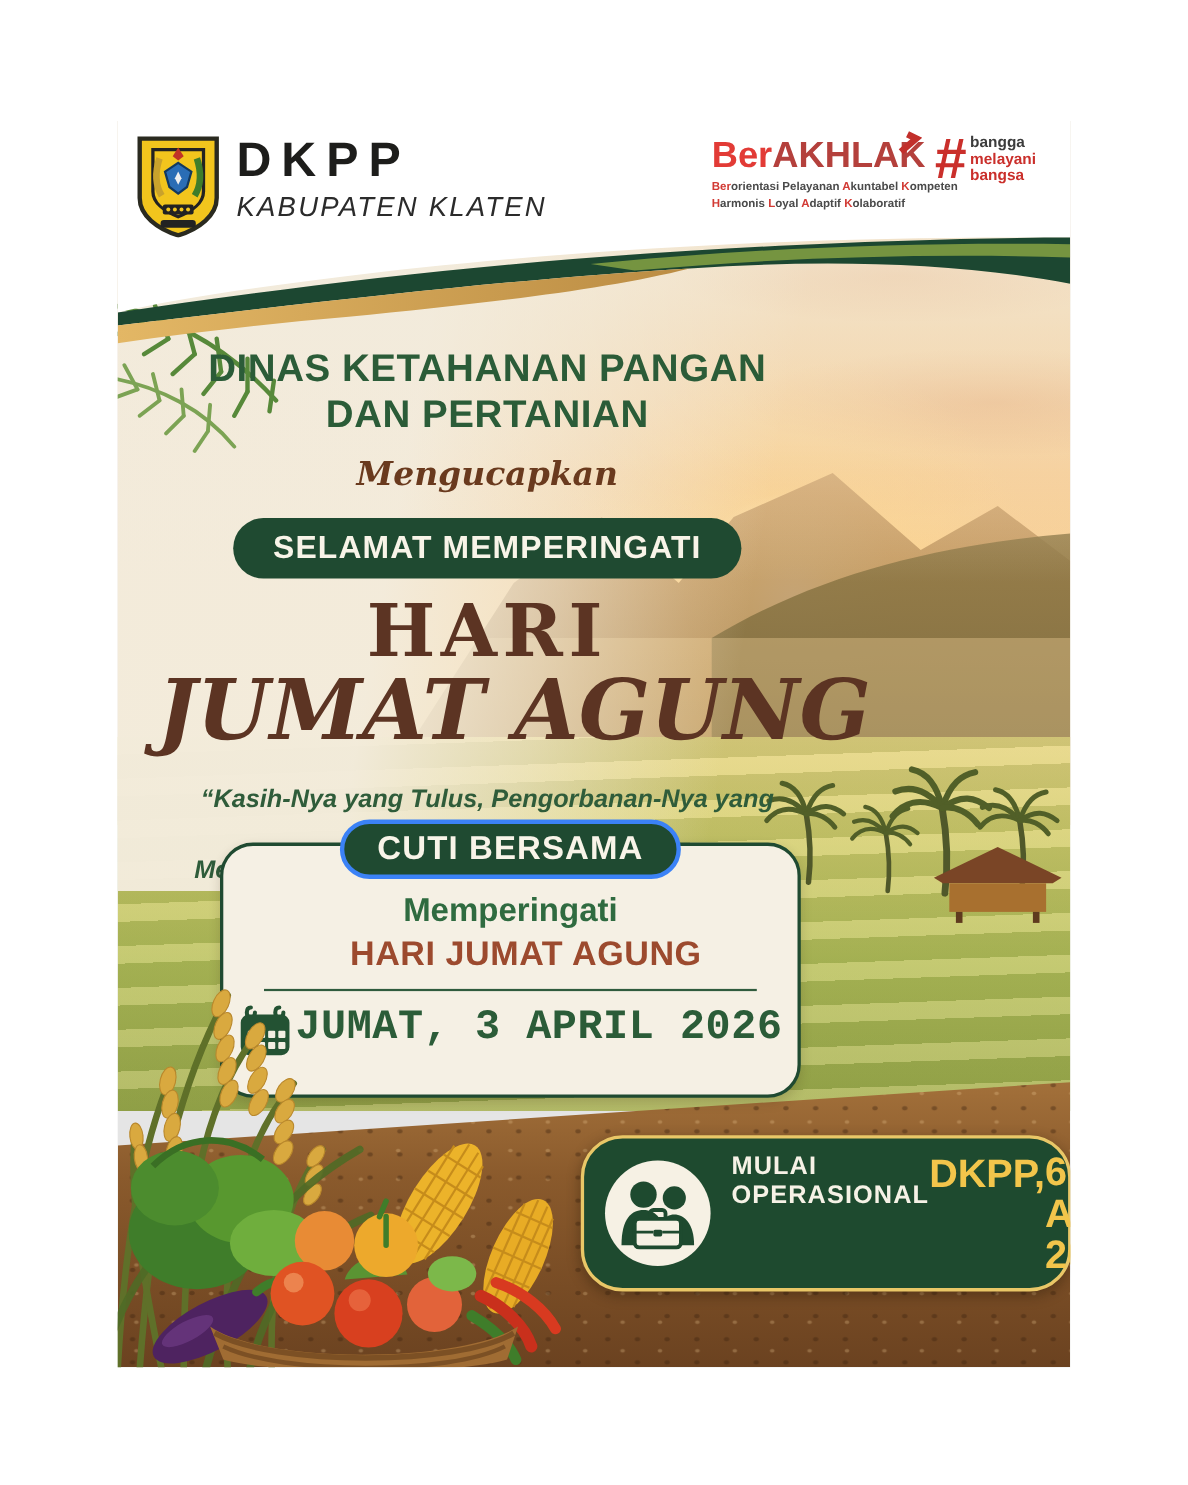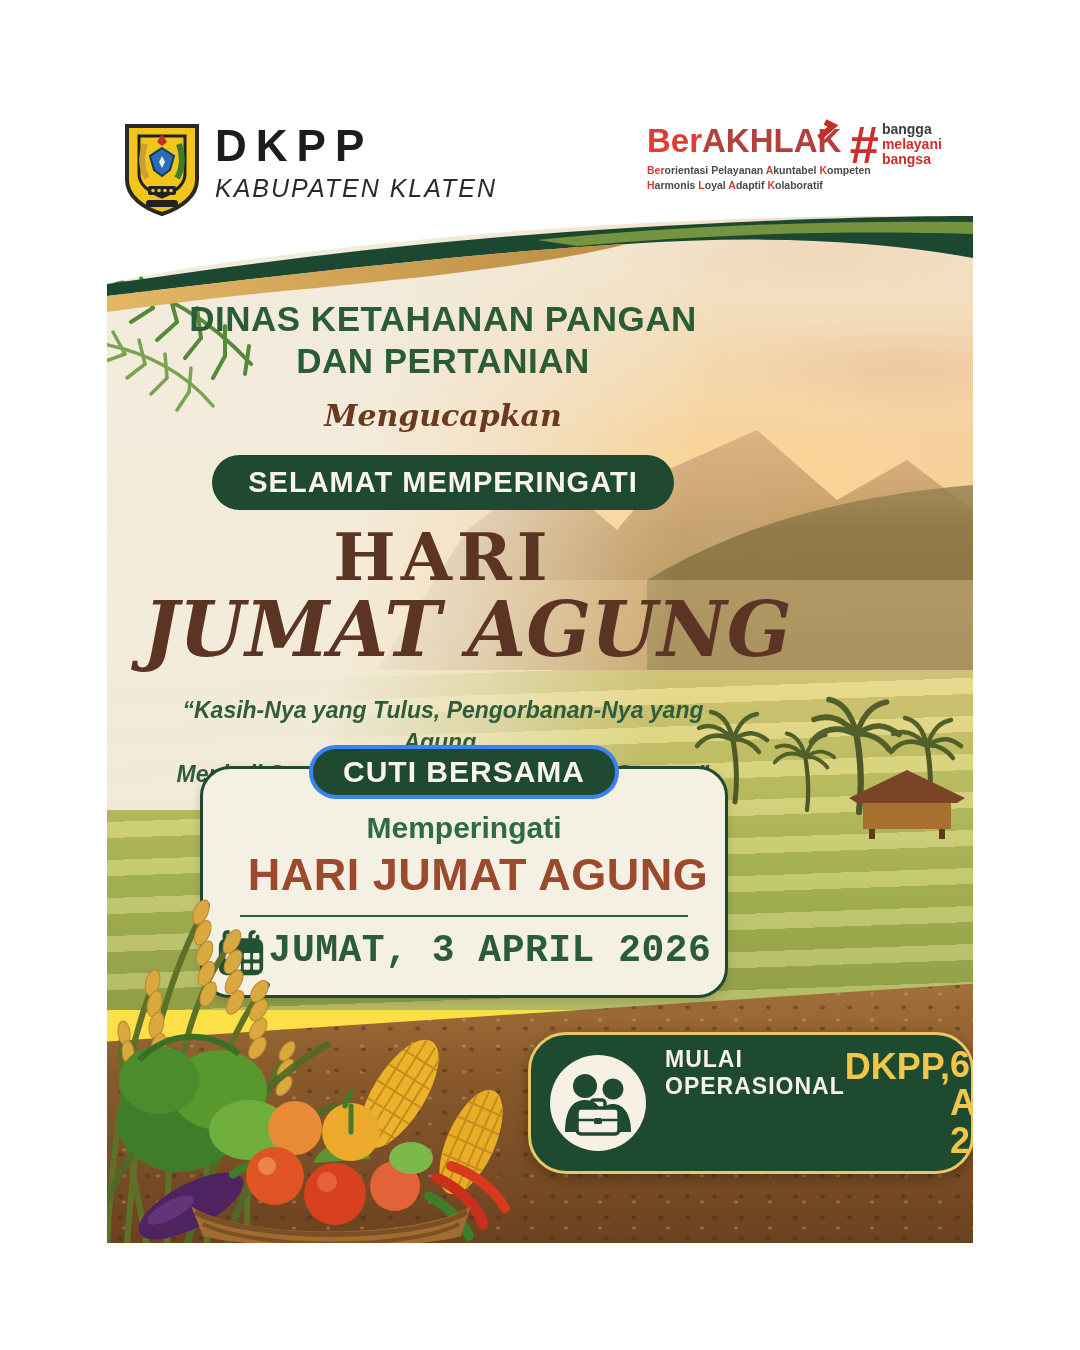--- a/index.html
+++ b/index.html
@@ -1,17 +1,17 @@
 <!DOCTYPE html>
 <html><head>
 <meta charset="utf-8">
 <style>
   html,body{margin:0;padding:0;}
   body{width:1080px;height:1350px;background:#ffffff;font-family:"Liberation Sans",sans-serif;position:relative;overflow:hidden;}
-  .poster{position:absolute;left:107px;top:110px;width:866px;height:1133px;background:#fde047;overflow:hidden;}
+  .poster{position:absolute;left:107px;top:110px;width:866px;height:1133px;background:#e5e5e5;overflow:hidden;}
 
   
   .sky{position:absolute;left:0;top:0;width:100%;height:640px;z-index:0;
     background:
       radial-gradient(circle at 71% 68%, #fffdf0 0%, #ffeebc 5%, rgba(252,212,140,.65) 13%, rgba(250,204,136,0) 30%),
       radial-gradient(ellipse 300px 60px at 82% 22%, rgba(225,148,88,.45), transparent 70%),
       radial-gradient(ellipse 260px 54px at 58% 12%, rgba(233,168,108,.40), transparent 70%),
       radial-gradient(ellipse 330px 70px at 92% 40%, rgba(221,142,84,.38), transparent 70%),
       radial-gradient(ellipse 280px 56px at 70% 52%, rgba(238,178,112,.38), transparent 70%),
       linear-gradient(180deg,#f3ddbb 0%,#f4cf9c 30%,#f7ca8e 50%,#f9d79e 78%,#f3d89c 100%);}
@@ -51,38 +51,38 @@
   .bmb-lines{display:flex;flex-direction:column;font-size:14px;font-weight:bold;line-height:1.08;}
   .bmb-dark{color:#3c3c3c;}
   .bmb-red{color:#ca2f2b;}
 
   
   .fronds{position:absolute;left:-6px;top:150px;z-index:2;}
   .rice{position:absolute;left:-10px;top:555px;z-index:4;}
   .veggies{position:absolute;left:-8px;top:900px;z-index:4;}
 
   
-  .content{position:absolute;left:36px;top:188px;width:600px;text-align:center;z-index:3;}
+  .content{position:absolute;left:36px;top:204px;width:600px;text-align:center;z-index:3;}
   .agency{font-size:35px;font-weight:800;color:#2b5c38;line-height:1.2;letter-spacing:.5px;}
   .says{margin-top:16px;font-family:"DejaVu Serif",serif;font-style:italic;font-weight:bold;font-size:30px;color:#6a3a1e;}
   .greet-pill{display:inline-block;margin-top:22px;background:#1f4a31;color:#f8f4e8;border-radius:28px;
     padding:11px 36px;font-size:29px;font-weight:800;letter-spacing:1px;}
   .big-title{margin-top:14px;font-family:"DejaVu Serif",serif;font-weight:bold;color:#5c3423;line-height:1.0;}
   .big-title .l1{font-size:66px;letter-spacing:5px;display:block;}
   .big-title .l2{font-size:76px;letter-spacing:0;display:block;margin-top:2px;white-space:nowrap;font-style:italic;}
   .quote{margin-top:26px;font-style:italic;font-weight:bold;font-size:23px;color:#2f5c3a;line-height:1.4;}
 
   
   .holiday-card{position:absolute;left:93px;top:656px;width:522px;height:226px;z-index:3;
     background:#f5f0e4;border:3px solid #1f4a31;border-radius:30px;text-align:center;
     box-shadow:0 4px 10px rgba(60,40,20,.18);}
   .hc-pill{position:absolute;left:50%;transform:translateX(-50%);top:-24px;background:#1f4a31;color:#f8f4e8;
     border:4px solid #3b82f6;border-radius:30px;padding:6px 30px;font-size:30px;font-weight:800;letter-spacing:1px;white-space:nowrap;}
   .hc-sub{margin-top:42px;font-size:30px;font-weight:800;color:#2f6b40;}
-  .hc-title{margin-top:4px;font-size:45px;font-weight:800;color:#9c4a2e;letter-spacing:.5px;margin-left:28px;}
+  .hc-title{margin-top:4px;font-size:31px;font-weight:800;color:#9c4a2e;letter-spacing:.5px;margin-left:28px;}
   .hc-divider{width:86%;height:2px;background:#2f5b3d;margin:14px auto 12px auto;}
   .hc-date-row{display:flex;align-items:flex-start;justify-content:center;gap:4px;font-family:Liberation Mono, monospace;}
   .hc-date{font-size:38px;font-weight:800;color:#2b5c38;letter-spacing:.5px;}
 
   
   .op-card{position:absolute;left:421px;top:922px;width:440px;height:136px;z-index:5;
     background:#1e4a2f;border:3px solid #e9c767;border-radius:38px;display:flex;align-items:center;
     box-shadow:0 4px 12px rgba(30,20,5,.35);}
   .op-icon{margin-left:16px;flex:0 0 auto;}
   .op-text{margin-left:16px;display:flex;flex-direction:row;}

